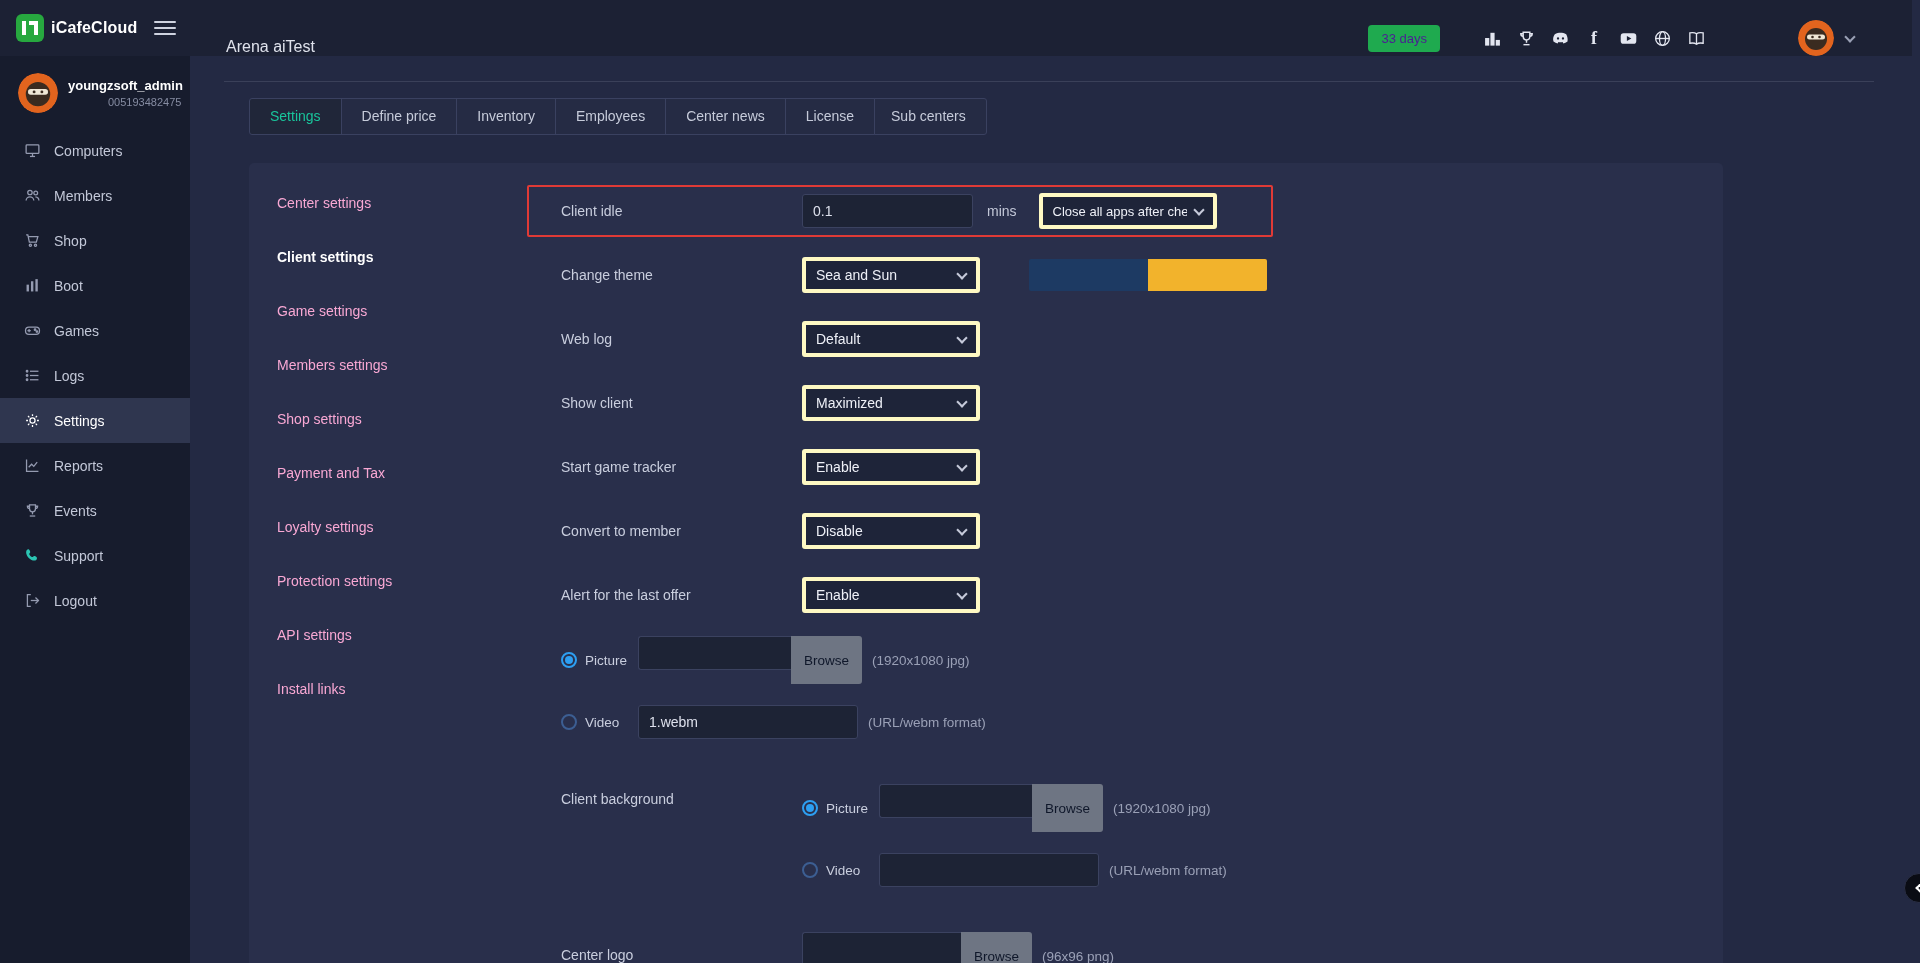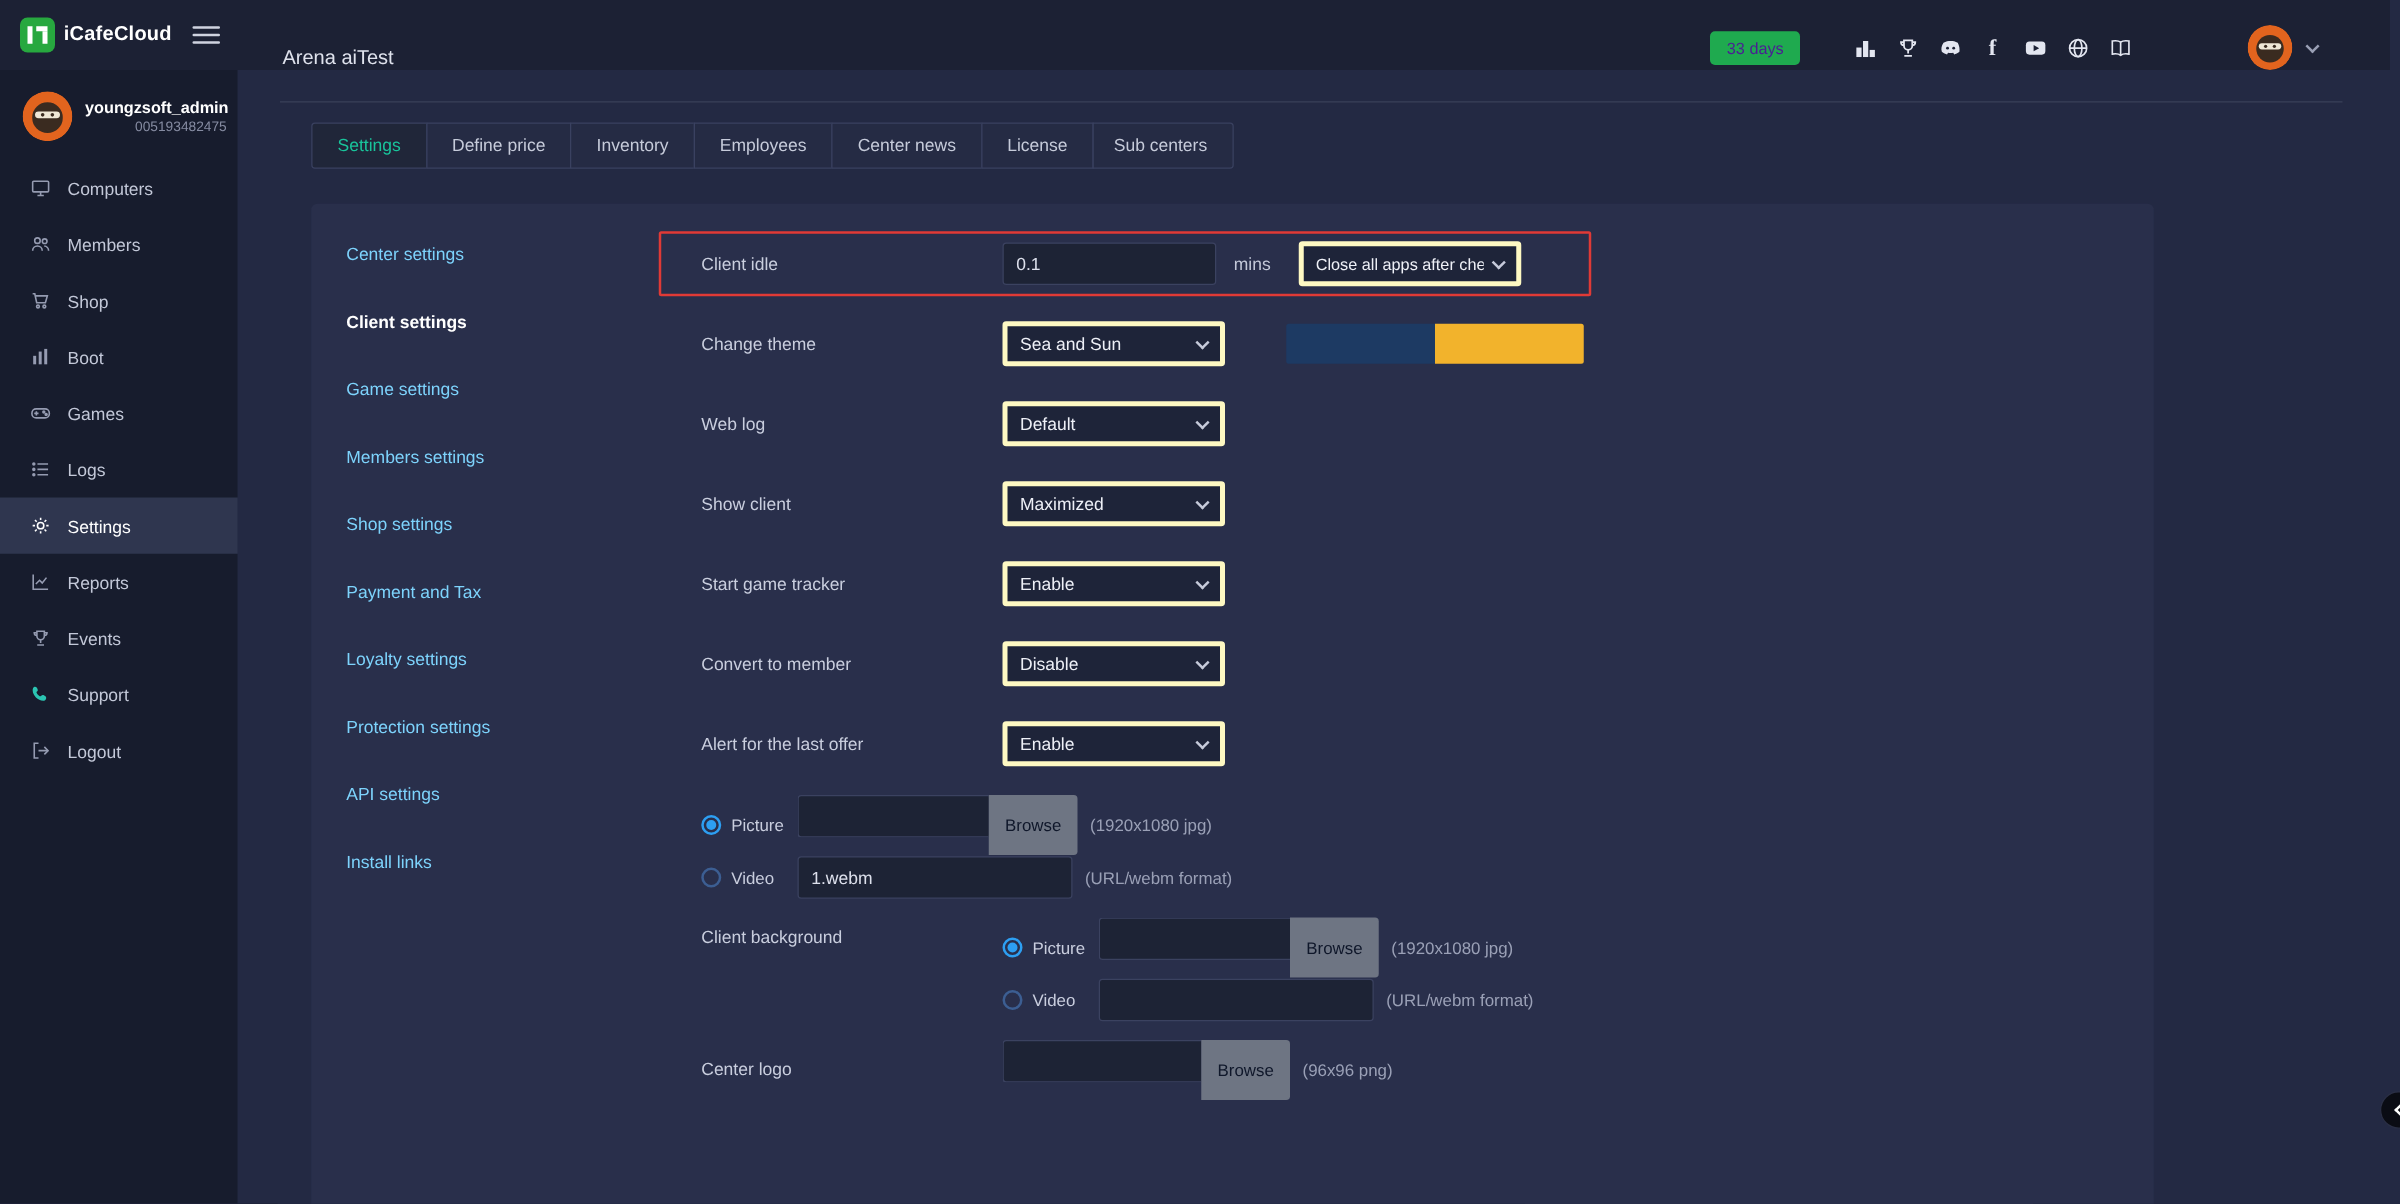--- a/index.html
+++ b/index.html
@@ -52,21 +52,21 @@
   .tab { height:37px; line-height:35px; padding:0 20px; border:1px solid #3a4160; margin-left:-1px;
          font-size:14px; color:#c6cbda; background:#252b44; cursor:pointer; white-space:nowrap; }
   .tab:first-child { margin-left:0; border-radius:3px 0 0 3px; }
   .tab:last-child { border-radius:0 3px 3px 0;padding-left:16px; }
   .tab.active { color:#19c49b; background:#202639; }
 
   .card { position:absolute; top:107px; left:59px; width:1474px; height:920px; background:#292f4b;
           border-radius:5px; display:flex; }
   .subnav { width:245px; padding-top:13px; flex:0 0 auto; }
   .snav-item { height:54px; display:flex; align-items:center; padding-left:28px; font-size:14px;
-               color:#7dd3fc; cursor:pointer; }
+               color:#f9a8d4; cursor:pointer; }
   .snav-item.active { color:#fff; font-weight:bold; }
 
   .form { position:relative; flex:1; padding:16px 0 0 67px; }
   .red-box { position:absolute; left:33px; top:22px; width:746px; height:52px;
              border:2px solid #e03a36; border-radius:2px; pointer-events:none; z-index:3; }
   .frow { height:64px; display:flex; align-items:center; }
   .flabel { width:241px; font-size:14px; color:#c9cede; flex:0 0 auto; }
   .txt { height:34px; background:#1d2335; border:1px solid #3b4260; border-radius:3px; color:#dde0ec;
          font-size:14px; padding:0 10px; font-family:inherit; outline:none; }
   .w171 { width:171px; } .w178 { width:178px; } .w220 { width:220px; } .w153 { width:153px; } .w159 { width:159px; }
@@ -77,22 +77,22 @@
   .select .sval { flex:1; white-space:nowrap; overflow:hidden; }
   .select .chev { flex:0 0 auto; margin-left:8px; margin-top:-3px; border-color:#c6cada; }
   .ml22 { margin-left:22px; }
   .sel-sm { font-size:13px; }
   .swatches { display:flex; margin-left:49px; }
   .sw { width:119px; height:32px; }
   .sw-blue { background:#1d3a63; border-radius:2px 0 0 2px; }
   .sw-yellow { background:#f2b32c; border-radius:0 2px 2px 0; }
 
   .fblock { display:flex; margin-top:16px; }
-  .fblock.mt38 { margin-top:22px; }
-  .fcol { display:flex; flex-direction:column; gap:8px; }
+  .fblock.mt38 { margin-top:52px; }
+  .fcol { display:flex; flex-direction:column; gap:28px; }
   .subrow { height:34px; display:flex; align-items:center; }
   .radio { width:16px; height:16px; border-radius:50%; border:2px solid #3c5e92; position:relative;
            cursor:pointer; flex:0 0 auto; }
   .radio.checked { border-color:#2d9ff2; }
   .radio.checked::after { content:""; position:absolute; left:2px; top:2px; width:8px; height:8px;
                           border-radius:50%; background:#2d9ff2; }
   .rlabel { width:53px; margin-left:8px; font-size:13.5px; color:#c9cede; }
   .filegrp { display:flex; }
   .filegrp .txt { border-radius:3px 0 0 3px; border-right:none; }
   .browse { height:48px; padding:0 13px; background:#6e7583; color:#0f172a; border:none;

